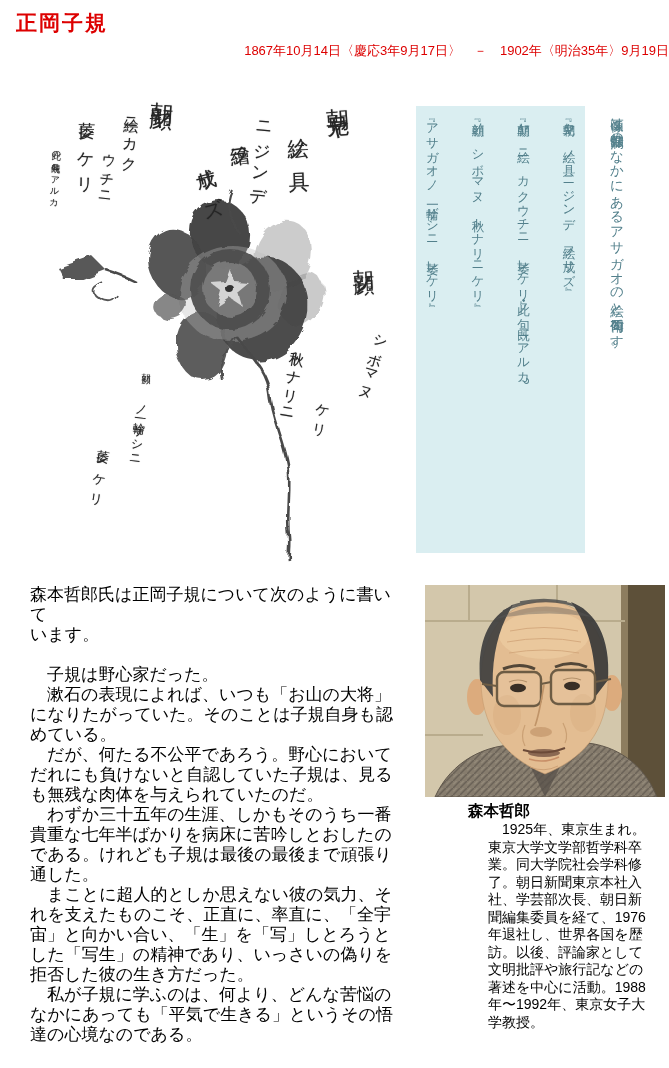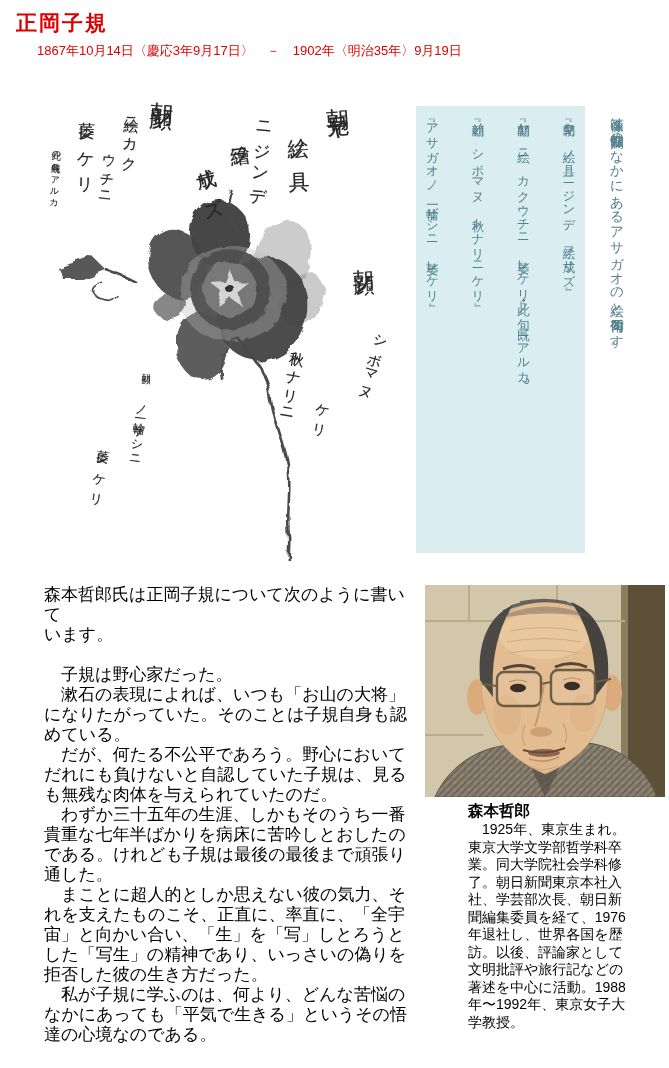--- a/index.html
+++ b/index.html
@@ -6,21 +6,21 @@
   body{
     width:669px;height:1068px;overflow:hidden;position:relative;
     font-family:"Liberation Sans",sans-serif;color:#000;
   }
   
   .page-title{
     margin:10px 7px 0 16px;font-size:21px;line-height:26px;font-weight:bold;
     color:#dd0000;letter-spacing:2px;
   }
   .page-subtitle{
-    margin:6px 0 0 37px;font-size:13px;line-height:17px;color:#dd0000;
+    margin:6px 0 0 37px;font-size:13px;line-height:17px;color:#dd0000;text-align:right;
   }
   
   .art-row{position:relative;margin-top:25px;height:497px;}
   .painting{position:absolute;left:40px;top:0;width:375px;height:495px;}
   .painting svg{position:absolute;left:0;top:0;}
   .insc{
     position:absolute;writing-mode:vertical-rl;line-height:1;
     font-family:"DejaVu Serif","Liberation Serif",serif;
     color:#262626;white-space:nowrap;transform-origin:top center;
     text-shadow:0 0 1px rgba(40,40,40,.45);
@@ -33,28 +33,28 @@
   .haiku-poem{margin-left:33px;letter-spacing:0;white-space:nowrap;}
   .haiku-poem:last-child{margin-left:0;}
   .art-caption{
     position:absolute;left:610px;top:25px;height:460px;
     writing-mode:vertical-rl;color:#53808c;font-size:13.5px;line-height:1;
     white-space:nowrap;
   }
   
   .bottom-row{display:flex;margin-top:4px;}
   .essay{
-    width:420px;box-sizing:border-box;padding-left:44px;
+    width:420px;box-sizing:border-box;padding-left:30px;
     font-size:17px;line-height:20px;letter-spacing:0;
     white-space:pre-line;
   }
   .profile{width:249px;}
   .profile-photo{display:block;margin:0 0 0 5px;}
   .profile-name{margin:5px 0 1px 48px;font-size:15.5px;font-weight:bold;line-height:18px;}
-  .profile-bio{margin-left:48px;width:168px;font-size:14px;line-height:17.5px;white-space:pre-line;}
+  .profile-bio{margin-left:68px;width:168px;font-size:14px;line-height:17.5px;white-space:pre-line;}
 </style>
 </head>
 <body>
 
 <h1 class="page-title">正岡子規</h1>
 <div class="page-subtitle">1867年10月14日〈慶応3年9月17日〉　－　1902年〈明治35年〉9月19日</div>
 
 <div class="art-row">
 
   <div class="painting">

